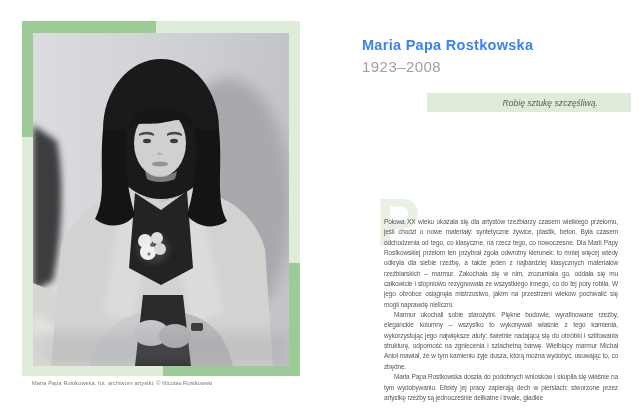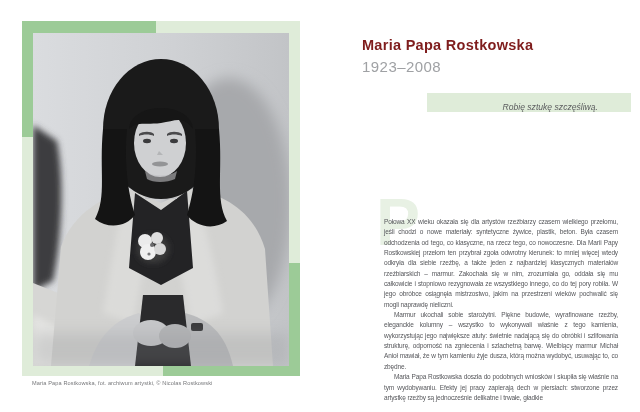--- a/index.html
+++ b/index.html
@@ -16,29 +16,29 @@
     background:#cfd1d4;
   }
   .photo svg{display:block;width:100%;height:100%;}
   .caption{
     position:absolute;left:32px;top:380px;width:290px;
     font-size:5.6px;letter-spacing:.02em;color:#76777a;
   }
   
   .title{
     position:absolute;left:362px;top:37px;margin:0;
-    font-size:14.5px;font-weight:bold;letter-spacing:.02em;color:#7f1d1d;
+    font-size:14.5px;font-weight:bold;letter-spacing:.02em;color:#3b82f6;
   }
   .dates{
     position:absolute;left:362px;top:58px;
     font-size:15px;color:#9fa1a4;letter-spacing:.03em;
   }
   .quote-band{
     position:absolute;left:427px;top:93px;width:204px;height:19px;
-    background:#dfecd9;display:flex;align-items:flex-end;justify-content:flex-end;
+    background:#dfecd9;display:flex;align-items:center;justify-content:flex-end;
     box-sizing:border-box;padding-right:33px;
   }
   .quote{font-size:8.6px;font-style:italic;color:#5b5c5e;}
   .watermark{
     position:absolute;left:376px;top:189px;
     font-size:66px;line-height:66px;font-weight:bold;color:#e8f1e4;
     user-select:none;
   }
   .body{
     position:absolute;left:384px;top:217px;width:234px;

